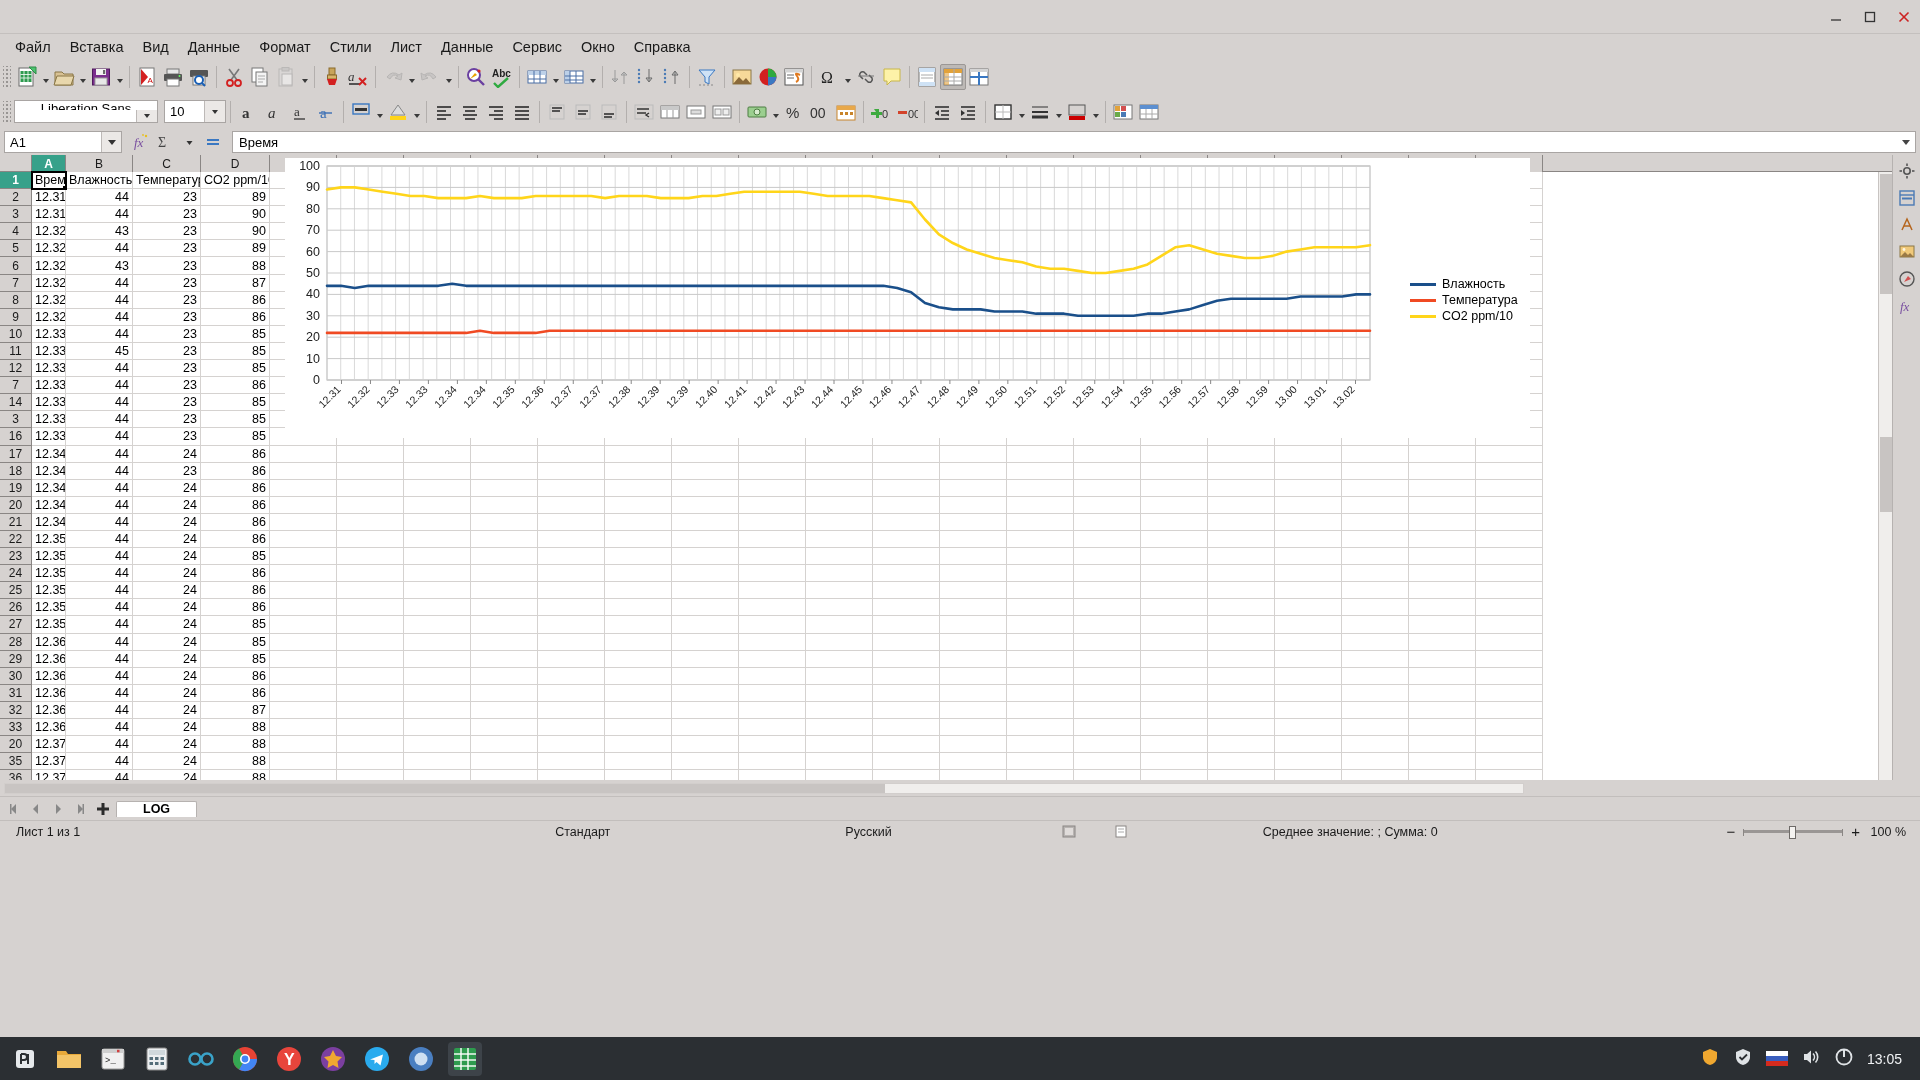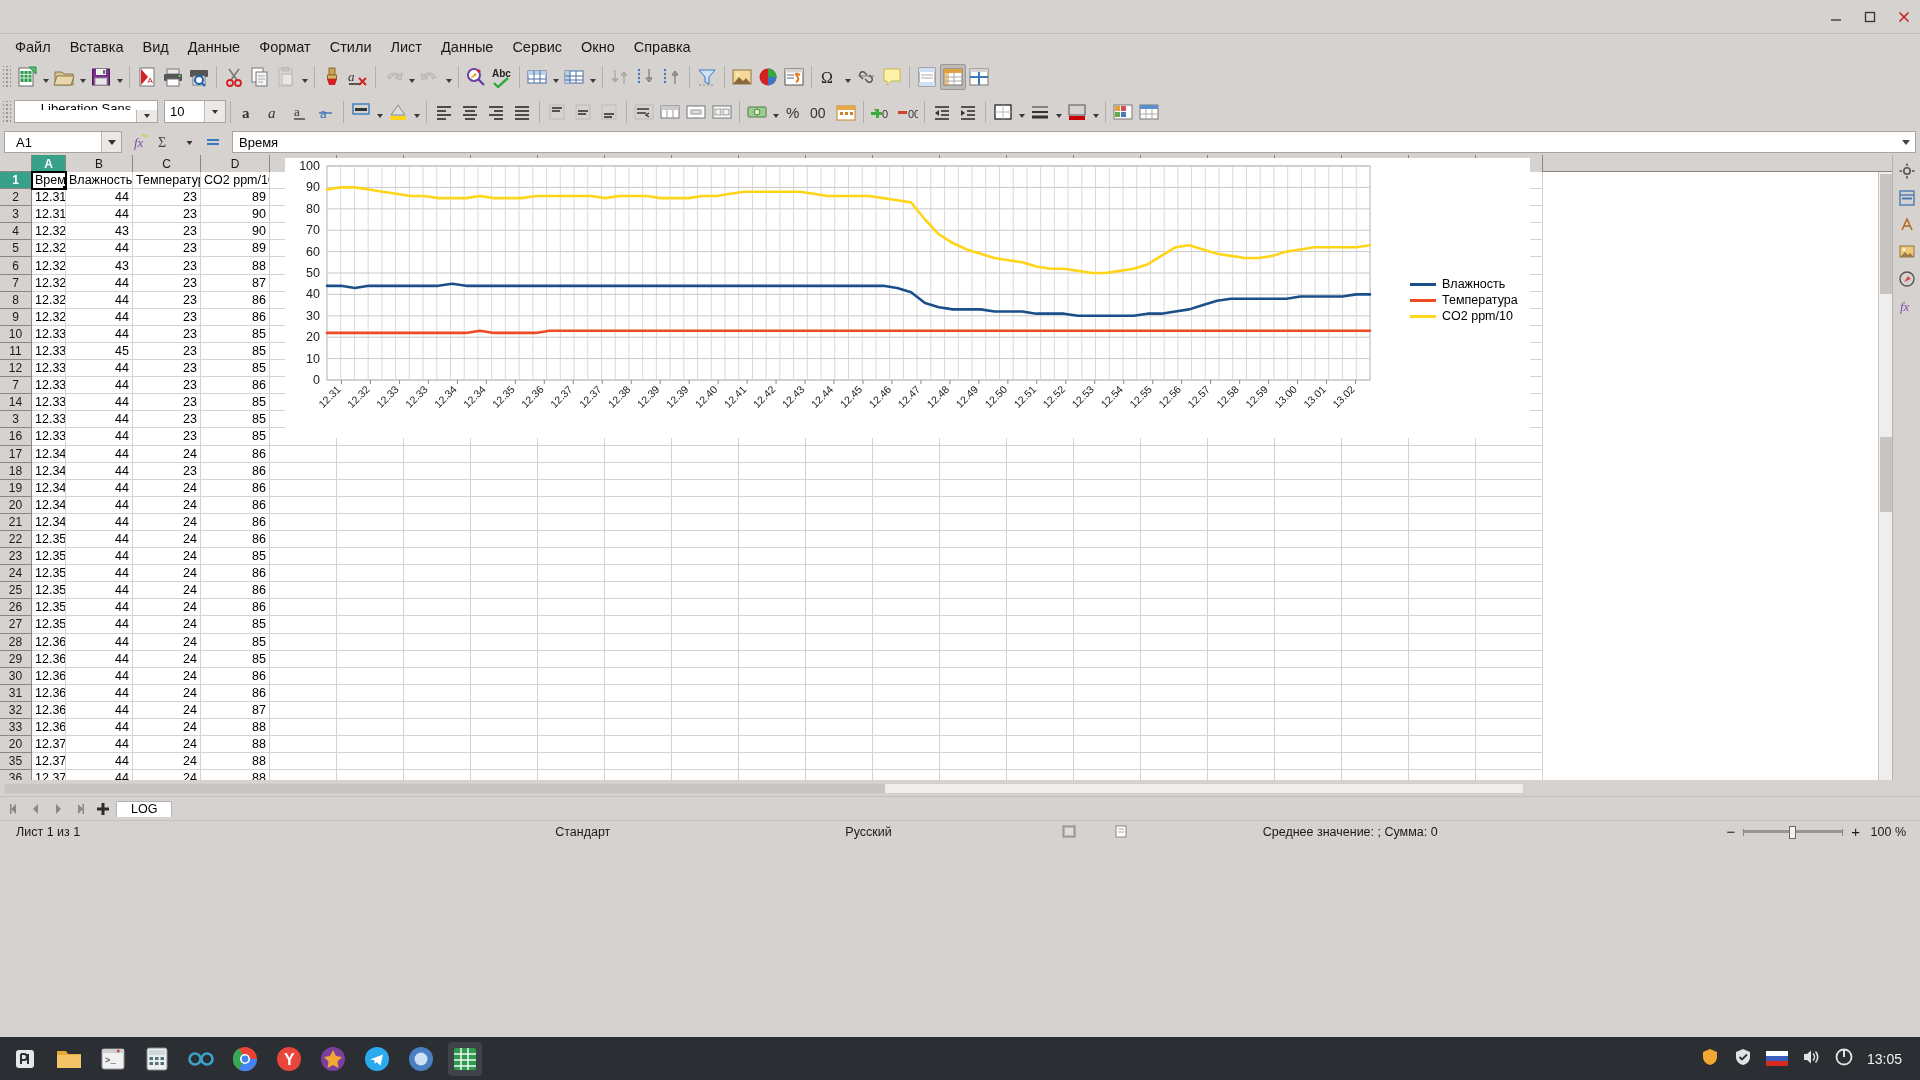--- a/index.html
+++ b/index.html
@@ -33,21 +33,21 @@
   
   .combo{height:23px;background:#fff;border:1px solid #a9a5a3;display:flex;align-items:center;}
   .combo .txt{padding:0 5px;font-size:13px;color:#000;white-space:nowrap;overflow:hidden;}
   .combo .btn{width:21px;height:21px;margin-left:auto;background:#ebe8e6;border-left:1px solid #bdb9b7;display:flex;align-items:center;justify-content:center;}
   .combo .btn i{width:0;height:0;border-left:3.5px solid transparent;border-right:3.5px solid transparent;border-top:4px solid #333;}
   .fontname{width:144px;flex-direction:column;}
   .fontsize{width:62px;}
   
   .formulabar{height:26px;background:#d6d2d0;display:flex;align-items:center;padding:0 4px;gap:4px;}
   .namebox{width:118px;height:22px;background:#fff;border:1px solid #a9a5a3;display:flex;align-items:center;}
-  .namebox .t{padding-left:11px;font-size:13px;}
+  .namebox .t{padding-left:5px;font-size:13px;}
   .namebox .b{margin-left:auto;width:20px;height:20px;background:#ebe8e6;border-left:1px solid #bdb9b7;display:flex;align-items:center;justify-content:center;}
   .namebox .b i{width:0;height:0;border-left:4px solid transparent;border-right:4px solid transparent;border-top:5px solid #333;}
   .fbicons{display:flex;align-items:center;gap:2px;padding:0 4px;}
   .fbicon{width:22px;height:22px;display:flex;align-items:center;justify-content:center;cursor:pointer;border-radius:2px;}
   .inputline{flex:1;height:22px;background:#fff;border:1px solid #a9a5a3;display:flex;align-items:center;}
   .inputline .v{padding-left:6px;font-size:13px;}
   .inputline .exp{margin-left:auto;width:18px;height:20px;display:flex;align-items:center;justify-content:center;}
   .inputline .exp i{width:0;height:0;border-left:4px solid transparent;border-right:4px solid transparent;border-top:5px solid #444;}
   
   .sheetwrap{position:relative;height:625px;background:#fff;display:flex;}
@@ -81,21 +81,21 @@
   .sidebar{width:28px;background:#d6d2d0;border-left:1px solid #b6b2b0;display:flex;flex-direction:column;align-items:center;padding-top:4px;gap:3px;}
   .sbtn{width:24px;height:24px;display:flex;align-items:center;justify-content:center;cursor:pointer;border-radius:2px;}
   
   .vscroll{position:absolute;right:0;top:17px;bottom:0;width:14px;background:#f0eeec;border-left:1px solid #c8c4c2;}
   .vthumb{position:absolute;left:1px;width:12px;background:#c8c4c2;border-radius:0;}
   .hscrollrow{height:16px;background:#d6d2d0;display:flex;align-items:center;}
   
   .tabbar{height:24px;background:#d6d2d0;display:flex;align-items:center;padding-left:4px;gap:2px;border-top:1px solid #c2bebc;}
   .navbtn{width:20px;height:20px;display:flex;align-items:center;justify-content:center;cursor:pointer;color:#555;}
   .addsheet{width:22px;height:20px;display:flex;align-items:center;justify-content:center;cursor:pointer;}
-  .sheettab{height:16px;padding:0 14px;display:flex;align-items:center;font-size:12.5px;background:#fff;border:1px solid #b6b2b0;border-bottom:none;border-radius:2px 2px 0 0;font-weight:normal;}
+  .sheettab{height:16px;padding:0 26px;display:flex;align-items:center;font-size:12.5px;background:#fff;border:1px solid #b6b2b0;border-bottom:none;border-radius:2px 2px 0 0;font-weight:bold;}
   
   .statusbar{height:22px;background:#d6d2d0;display:flex;align-items:center;font-size:12.5px;color:#1a1a1a;padding:0 6px;gap:0;border-top:1px solid #c2bebc;}
   .sbseg{padding:0 10px;white-space:nowrap;}
   .zoomarea{display:flex;align-items:center;gap:8px;margin-left:auto;}
   .zslider{width:100px;height:14px;position:relative;display:flex;align-items:center;}
   .ztrack{height:3px;background:#9a9694;width:100%;}
   .zmark{position:absolute;width:1px;height:7px;background:#8a8684;top:4px;}
   .zhandle{position:absolute;width:7px;height:13px;background:#f4f2f0;border:1px solid #6e6a68;left:46px;top:1px;}
   
   .taskbar{position:absolute;left:0;bottom:0;width:1920px;height:43px;background:#2b2f33;display:flex;align-items:center;padding:0 8px;gap:10px;}

